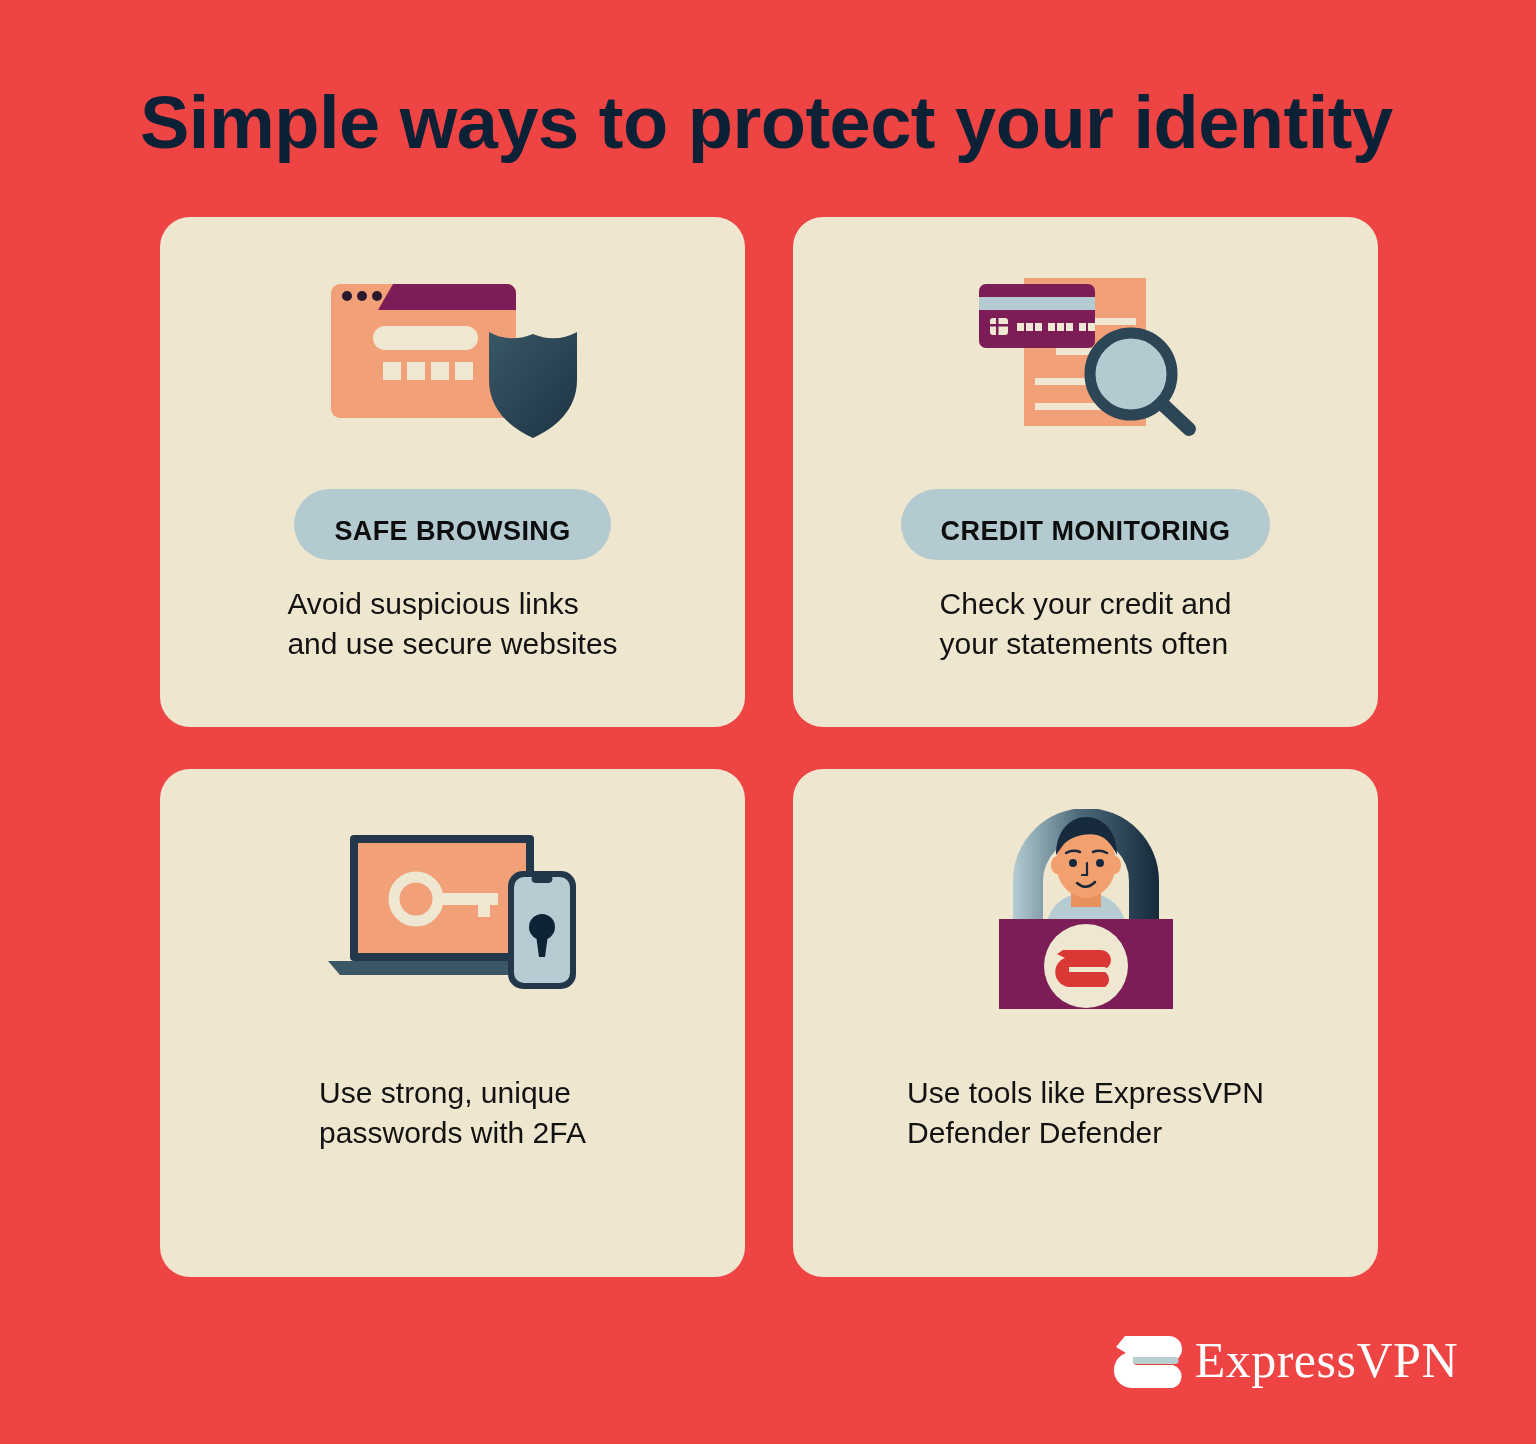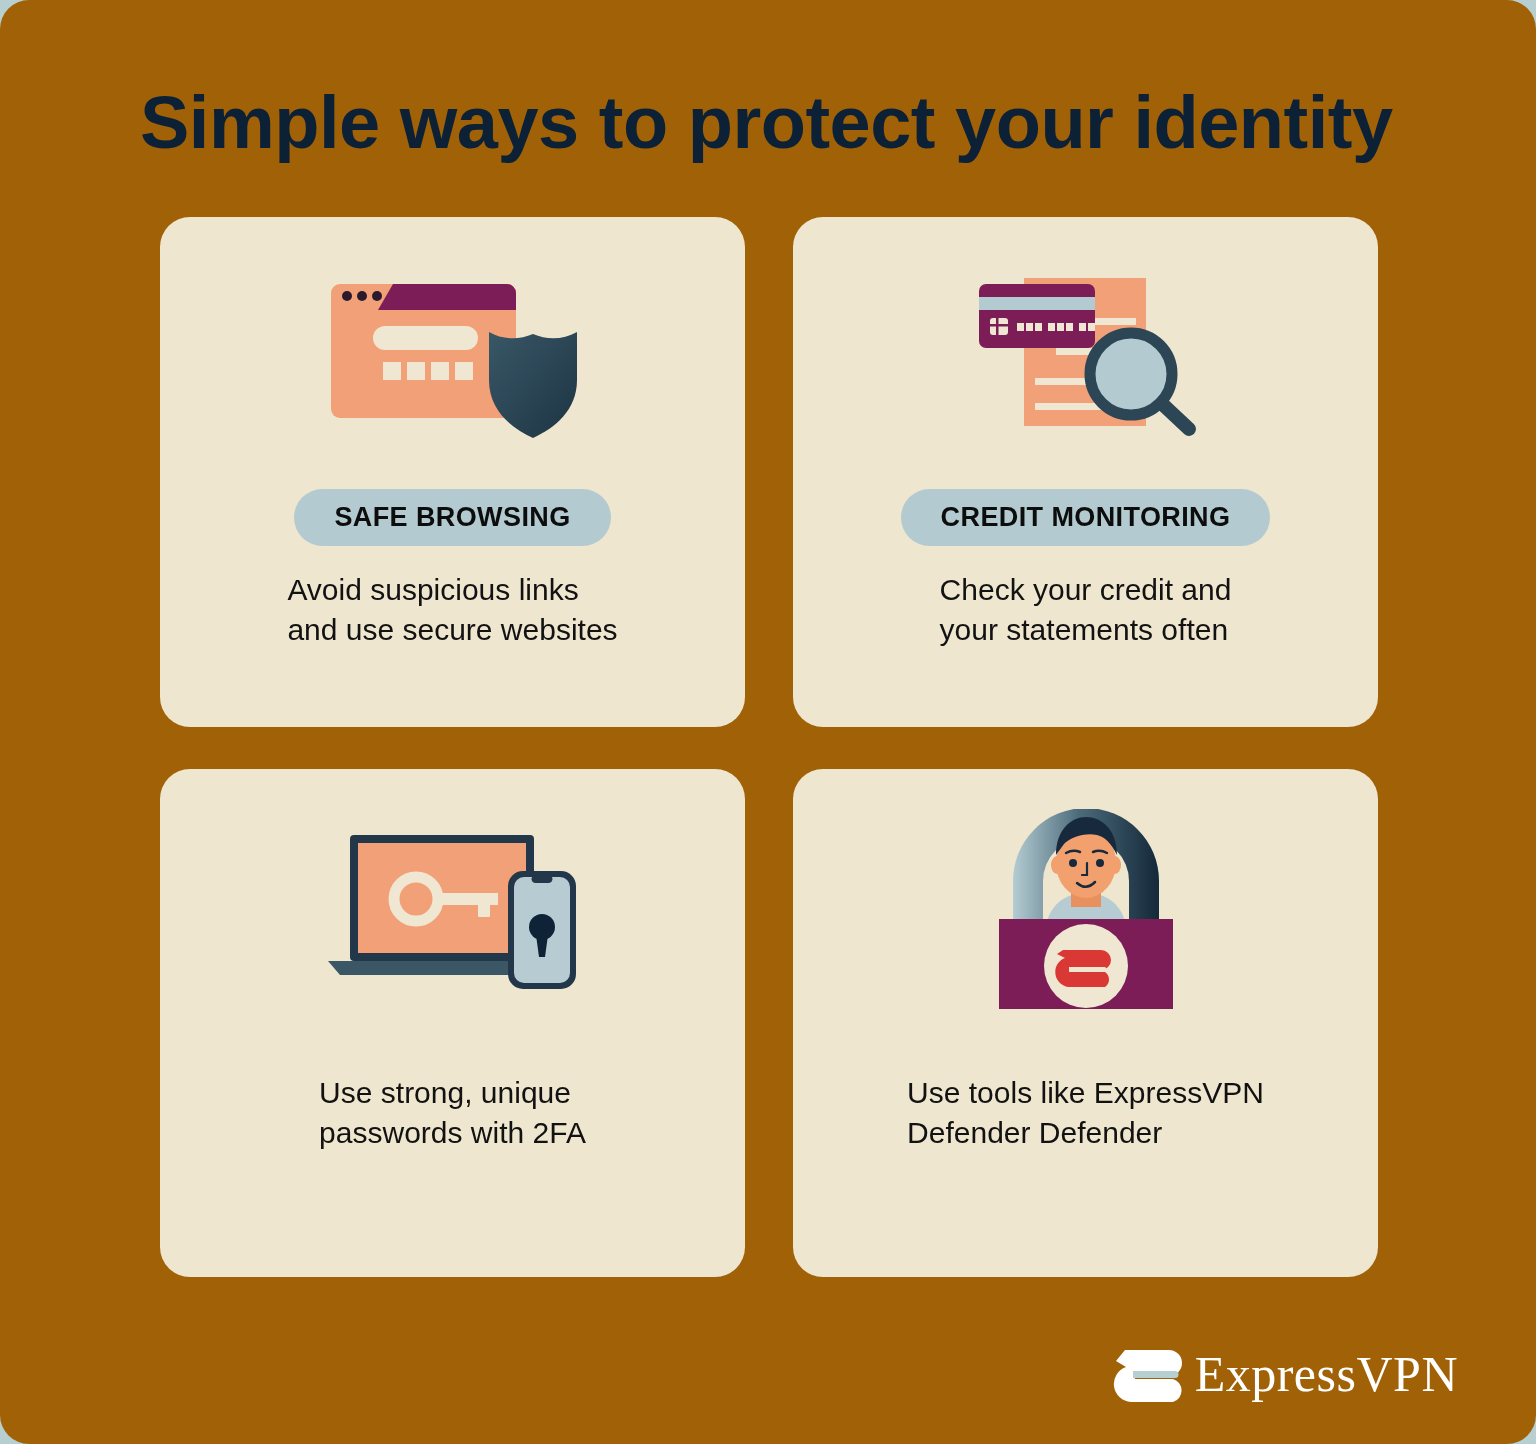--- a/index.html
+++ b/index.html
@@ -13,22 +13,21 @@
   body {
     background: #b8cfd2;
     font-family: "Liberation Sans", sans-serif;
     position: relative;
   }
 
   .page {
     position: relative;
     width: 1536px;
     height: 1444px;
-    background: #a16207;
-    border-radius: 29px;
+    background: #ef4444;
   }
 
   
   .title {
     position: absolute;
     left: 140px;
     top: 86px;
     width: 1300px;
     font-size: 74px;
     line-height: 1.0;
@@ -69,42 +68,42 @@
     align-items: center;
     justify-content: center;
     position: relative;
   }
 
   .card.r2 .icon-wrap { height: 280px; }
 
   .badge {
     background: #b3cbd0;
     border-radius: 40px;
-    padding: 15px 40px 15px;
+    padding: 29px 40px 15px;
     font-size: 27px;
     font-weight: 700;
     letter-spacing: 0.4px;
     color: #0d0d0d;
     white-space: nowrap;
     line-height: 1;
   }
 
   .desc {
     margin-top: 24px;
     font-size: 30px;
     line-height: 1.32;
     color: #121212;
     white-space: pre-line;
   }
 
   
   .footer-logo {
     position: absolute;
     right: 78px;
-    bottom: 38px;
+    bottom: 52px;
     display: flex;
     align-items: center;
     gap: 4px;
   }
   .footer-logo .wordmark {
     font-family: "Liberation Serif", serif;
     font-size: 50px;
     color: #ffffff;
     letter-spacing: 0.5px;
     line-height: 1;

